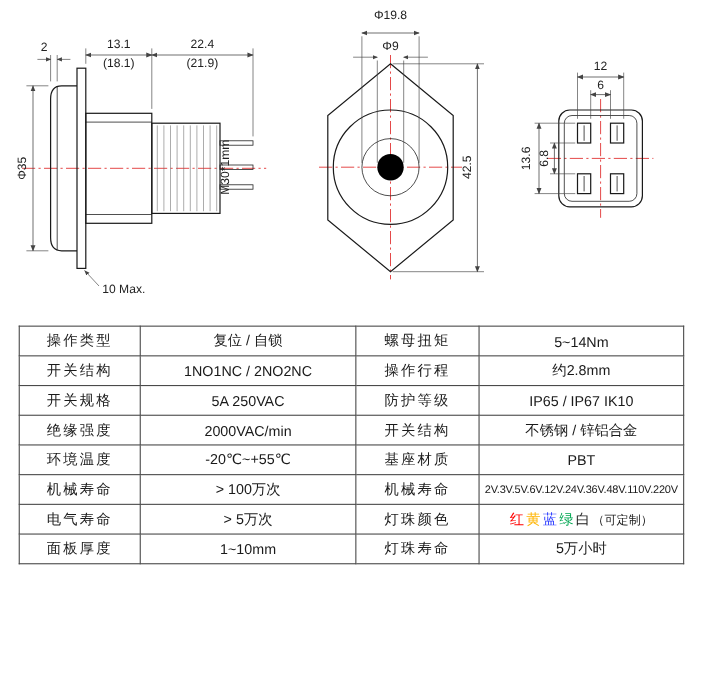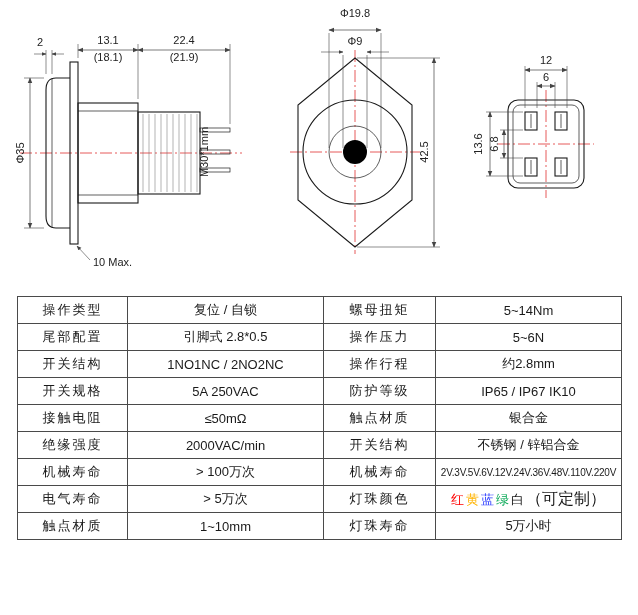--- a/index.html
+++ b/index.html
@@ -14,21 +14,21 @@
   .hatch{stroke:#666;stroke-width:0.5;}
   .spec-table{border-collapse:collapse;table-layout:fixed;width:604px;margin:4px 0 0 17px;}
   .spec-table td{border:1px solid #4a4a4a;height:26px;text-align:center;vertical-align:middle;font-size:13px;overflow:hidden;white-space:nowrap;padding:0 1px;margin-top:40px;}
   td.lbl{letter-spacing:2px;}
   td.v-small{font-size:10px;letter-spacing:-0.2px;}
   .c-red{color:#ff0000;}
   .c-yellow{color:#ffb400;}
   .c-blue{color:#2b3cff;}
   .c-green{color:#00a651;}
   .c-white{color:#1a1a1a;}
-  .c-note{font-size:16px;color:#1a1a1a;}
+  .c-note{font-size:11px;color:#1a1a1a;}
   .lamp-cell span{margin:0 1px;}
 </style>
 </head>
 <body>
 
 <svg class="drawings" width="638" height="292" viewBox="0 0 638 292">
   <defs>
     <marker id="arr" viewBox="0 0 10 10" refX="9" refY="5" markerWidth="8" markerHeight="8" orient="auto-start-reverse">
       <path d="M0,1 L10,5 L0,9 z" fill="#444"></path>
     </marker>
@@ -168,63 +168,57 @@
       <col style="width:186px">
   </colgroup>
   <tbody>
     <tr>
       <td class="lbl">操作类型</td>
       <td>复位 / 自锁</td>
       <td class="lbl">螺母扭矩</td>
       <td>5~14Nm</td>
     </tr>
     <tr>
-      <td class="lbl">尾部配置</td>
-      <td>引脚式 2.8*0.5</td>
-      <td class="lbl">操作压力</td>
-      <td>5~6N</td>
-    </tr>
-    <tr>
       <td class="lbl">开关结构</td>
       <td>1NO1NC / 2NO2NC</td>
       <td class="lbl">操作行程</td>
       <td>约2.8mm</td>
     </tr>
     <tr>
       <td class="lbl">开关规格</td>
       <td>5A 250VAC</td>
       <td class="lbl">防护等级</td>
       <td>IP65 / IP67  IK10</td>
     </tr>
     <tr>
-      <td class="lbl">接触电阻</td>
-      <td>≤50mΩ</td>
-      <td class="lbl">触点材质</td>
-      <td>银合金</td>
-    </tr>
-    <tr>
       <td class="lbl">绝缘强度</td>
       <td>2000VAC/min</td>
       <td class="lbl">开关结构</td>
       <td>不锈钢 / 锌铝合金</td>
+    </tr>
+    <tr>
+      <td class="lbl">环境温度</td>
+      <td>-20℃~+55℃</td>
+      <td class="lbl">基座材质</td>
+      <td>PBT</td>
     </tr>
     <tr>
       <td class="lbl">机械寿命</td>
       <td>&gt; 100万次</td>
       <td class="lbl">机械寿命</td>
       <td class="v-small">2V.3V.5V.6V.12V.24V.36V.48V.110V.220V</td>
     </tr>
     <tr>
       <td class="lbl">电气寿命</td>
       <td>&gt; 5万次</td>
       <td class="lbl">灯珠颜色</td>
       <td class="lamp-cell">
         <span class="c-red">红</span><span class="c-yellow">黄</span><span class="c-blue">蓝</span><span class="c-green">绿</span><span class="c-white">白</span><span class="c-note">（可定制）</span>
       </td>
     </tr>
     <tr>
-      <td class="lbl">触点材质</td>
+      <td class="lbl">面板厚度</td>
       <td>1~10mm</td>
       <td class="lbl">灯珠寿命</td>
       <td>5万小时</td>
     </tr>
   </tbody>
 </table>
 
 </body></html>

